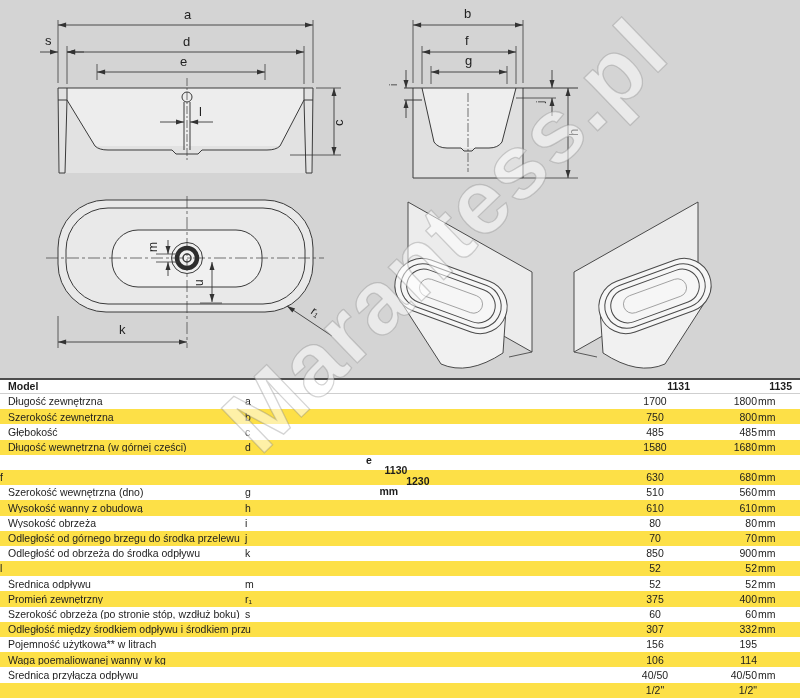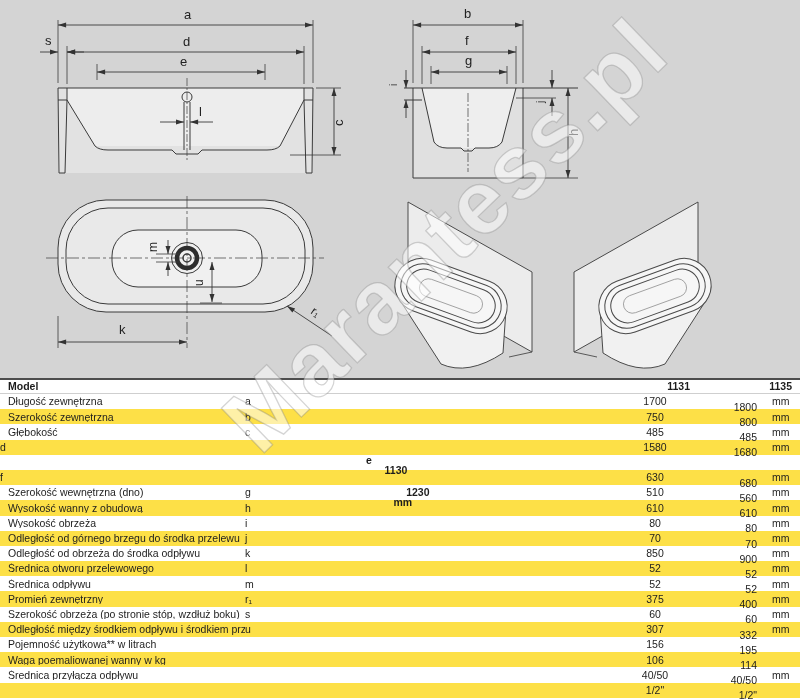--- a/index.html
+++ b/index.html
@@ -16,22 +16,22 @@
   .spec-table{position:absolute;top:378px;left:0;width:800px;font-size:10.5px;line-height:1;}
   .t-row{display:flex;align-items:center;height:15.2px;background:#fff;padding-right:8px;}
   .t-row.alt{background:#fde047;}
   .t-row.bold{font-weight:bold;flex-direction:column;}
   .t-header{display:flex;align-items:center;height:16px;border-top:2px solid #4d4d4d;
             background:#fff;font-weight:bold;padding-right:8px;border-bottom:1px solid #cfcfcf;}
   .c-name{width:245px;padding-left:8px;white-space:nowrap;overflow:hidden;}
   .c-sym{width:60px;}
   .c-sp{flex:1;}
   .c-v1{width:70px;text-align:center;}
-  .c-v2{width:60px;text-align:right;margin-left:7px;margin-top:11px;}
-  .c-unit{width:35px;padding-left:15px;}
+  .c-v2{width:60px;text-align:right;margin-left:7px;}
+  .c-unit{width:35px;padding-left:1px;}
   .h-name{flex:1;padding-left:8px;}
   .h-c1{width:70px;text-align:right;}
   .h-c2{width:102px;text-align:right;}
   
   .watermark{position:absolute;left:235px;top:385px;height:92px;
              font-size:90px;font-weight:bold;letter-spacing:2px;white-space:nowrap;
              color:rgba(255,255,255,0.52);
              -webkit-text-stroke:1.3px rgba(125,125,125,0.33);
              transform:rotate(-44deg);transform-origin:left center;
              pointer-events:none;z-index:6;}
@@ -202,20 +202,21 @@
   </div>
         <div class="t-row">
     <span class="c-name">Głębokość</span>
     <span class="c-sym">c</span>
     <span class="c-sp"></span>
     <span class="c-v1">485</span>
     <span class="c-v2">485</span>
     <span class="c-unit">mm</span>
   </div>
         <div class="t-row alt">
+    <span class="c-name">Długość wewnętrzna (w górnej części)</span>
     <span class="c-sym">d</span>
     <span class="c-sp"></span>
     <span class="c-v1">1580</span>
     <span class="c-v2">1680</span>
     <span class="c-unit">mm</span>
   </div>
         <div class="t-row bold">
     <span class="c-name">Długość wewnętrzna (dno)</span>
     <span class="c-sym">e</span>
     <span class="c-sp"></span>
@@ -264,21 +265,20 @@
   </div>
         <div class="t-row">
     <span class="c-name">Odległość od obrzeża do środka odpływu</span>
     <span class="c-sym">k</span>
     <span class="c-sp"></span>
     <span class="c-v1">850</span>
     <span class="c-v2">900</span>
     <span class="c-unit">mm</span>
   </div>
         <div class="t-row alt">
-    <span class="c-name">Średnica otworu przelewowego</span>
     <span class="c-sym">l</span>
     <span class="c-sp"></span>
     <span class="c-v1">52</span>
     <span class="c-v2">52</span>
     <span class="c-unit">mm</span>
   </div>
         <div class="t-row">
     <span class="c-name">Średnica odpływu</span>
     <span class="c-sym">m</span>
     <span class="c-sp"></span>

